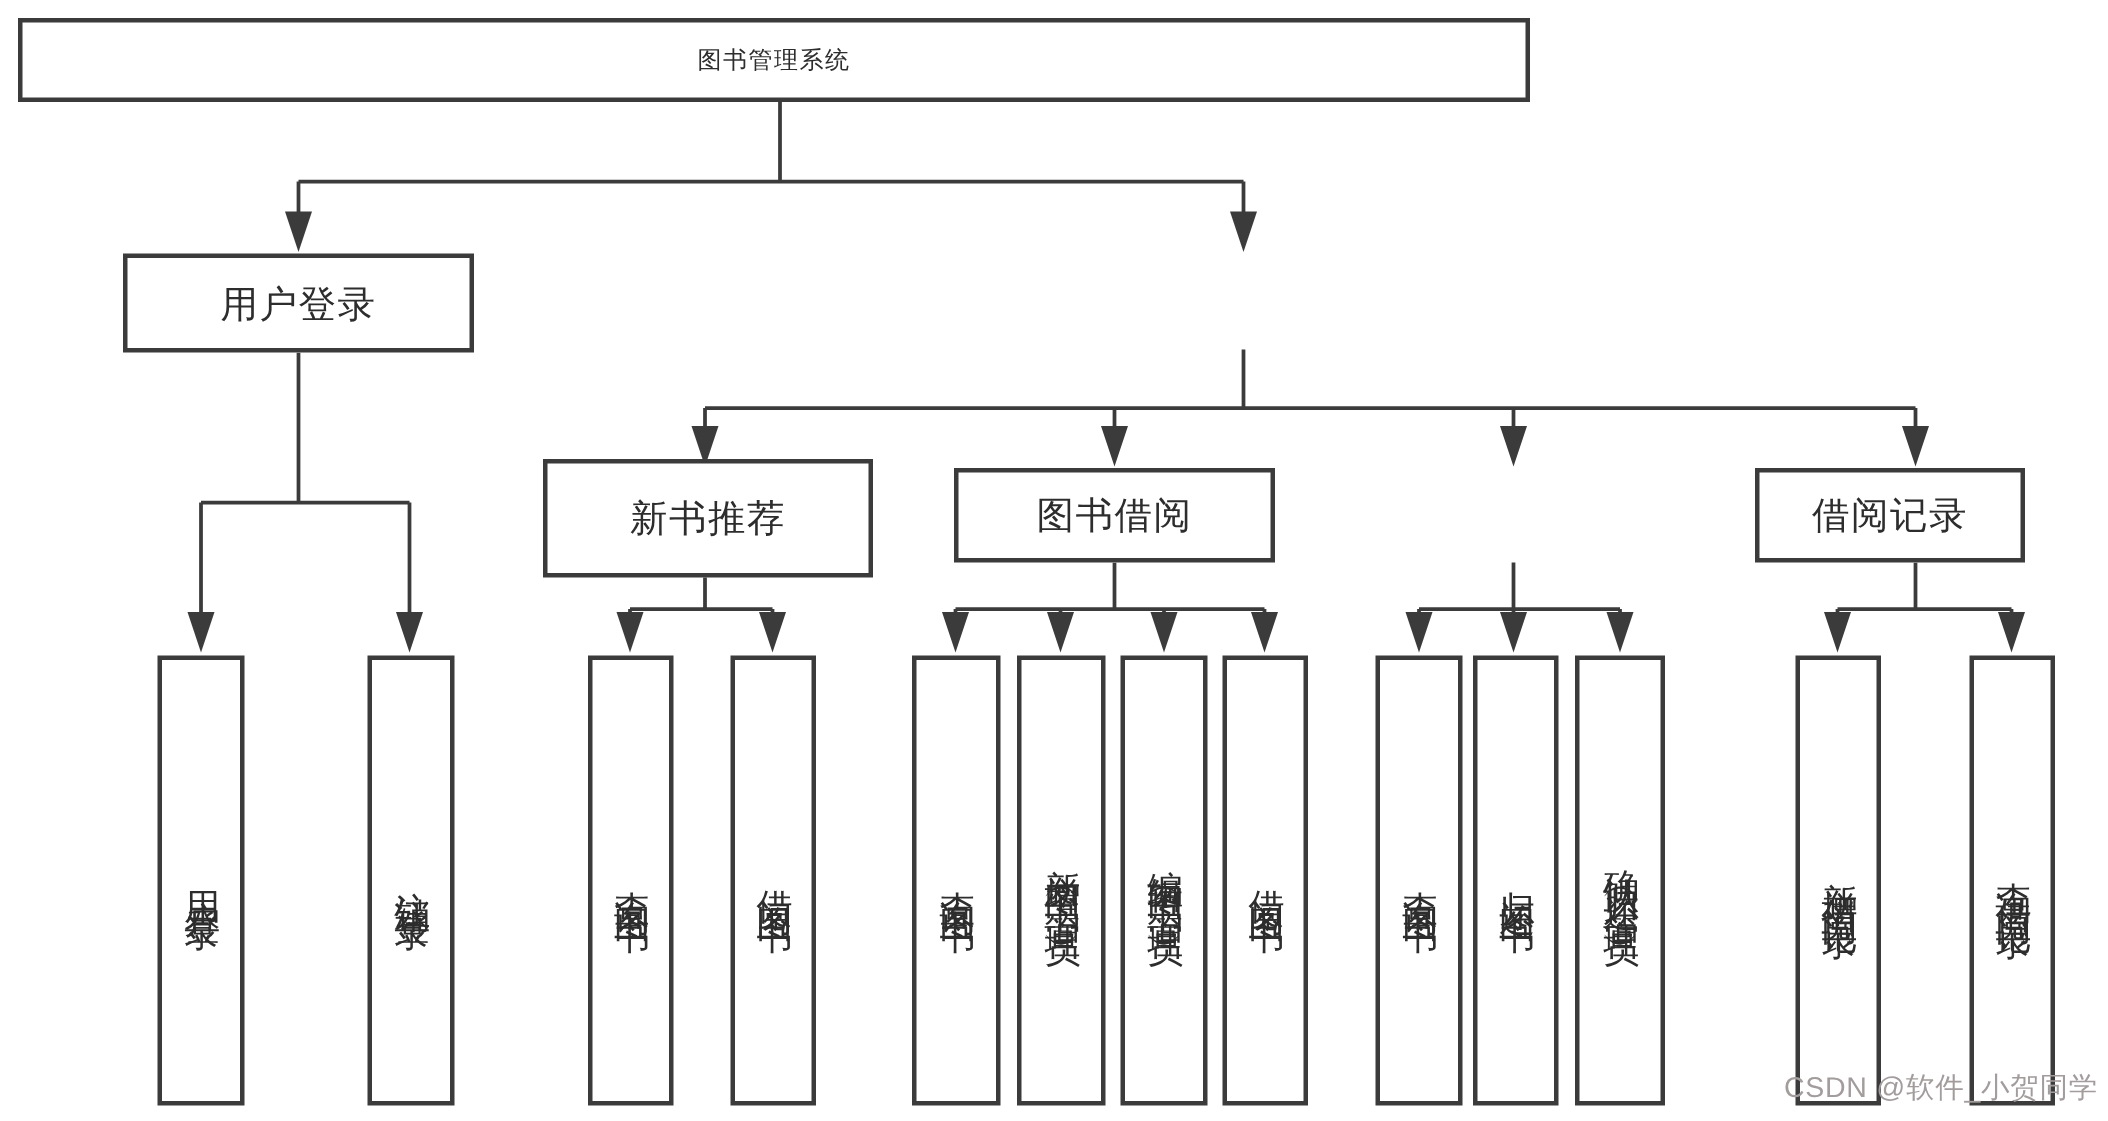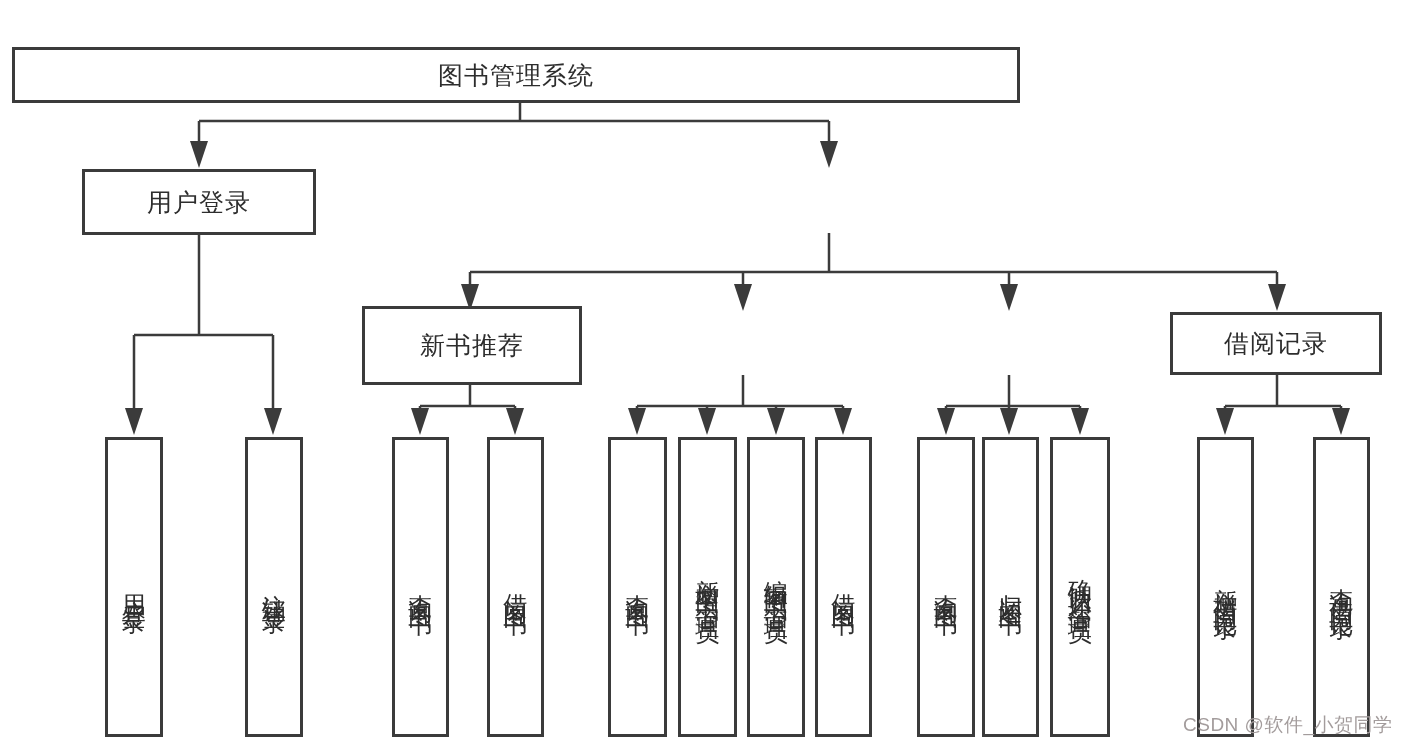--- a/index.html
+++ b/index.html
@@ -16,37 +16,38 @@
     position: absolute;
     box-sizing: border-box;
     background: #ffffff;
     border: 3px solid #3b3b3b;
     display: flex;
     align-items: center;
     justify-content: center;
     color: #2d2d2d;
   }
   .hbox { font-size: 25px; letter-spacing: 1px; white-space: nowrap; }
-  .root { font-size: 25px; margin-top: 35px; }
+  .root { font-size: 16px; }
   .vbox {
     writing-mode: vertical-lr;
     font-size: 24px;
     letter-spacing: 6px;
     line-height: 1.15;
     overflow: hidden;
   }
   .watermark {
     position: absolute;
     left: 1183px;
     top: 712px;
     width: 222px;
     font-size: 19px;
     letter-spacing: 0.5px;
     color: #a39c9c;
     white-space: nowrap;
+    text-align: center;
   }
 </style>
 </head>
 <body>
 
 <div id="canvas">
 
   <svg id="wires" viewBox="0 0 1405 747" xmlns="http://www.w3.org/2000/svg" aria-hidden="true">
     <g stroke="#3b3b3b" stroke-width="2.5" fill="none">
 
@@ -82,21 +83,22 @@
       <polygon points="1216,408 1234,408 1225,435"></polygon>
       <polygon points="1332,408 1350,408 1341,435"></polygon>
     </g>
   </svg>
 
   <div class="box hbox root" style="left:12px; top:12px; width:1008px; height:56px">图书管理系统</div>
 
   <div class="box hbox" style="left:82px; top:169px; width:234px; height:66px">用户登录</div>
 
   <div class="box hbox" style="left:362px; top:306px; width:220px; height:79px">新书推荐</div>
-  <div class="box hbox" style="left:1170px; top:312px; width:212px; height:63px">借阅记录</div>
+  <div class="box hbox" style="left:636px; top:312px; width:214px; height:63px">图书借阅</div>
+  <div class="box hbox" style="left:1170px; top:312px; width:180px; height:63px">借阅记录</div>
 
   <div class="box vbox" style="left:105px; top:437px; width:58px; height:300px">用户登录</div>
   <div class="box vbox" style="left:245px; top:437px; width:58px; height:300px">注销登录</div>
 
   <div class="box vbox" style="left:392px; top:437px; width:57px; height:300px">查询图书</div>
   <div class="box vbox" style="left:487px; top:437px; width:57px; height:300px">借阅图书</div>
 
   <div class="box vbox" style="left:608px; top:437px; width:59px; height:300px">查询图书</div>
   <div class="box vbox" style="left:678px; top:437px; width:59px; height:300px">新增图书（管理员）</div>
   <div class="box vbox" style="left:747px; top:437px; width:58px; height:300px">编辑图书（管理员）</div>

